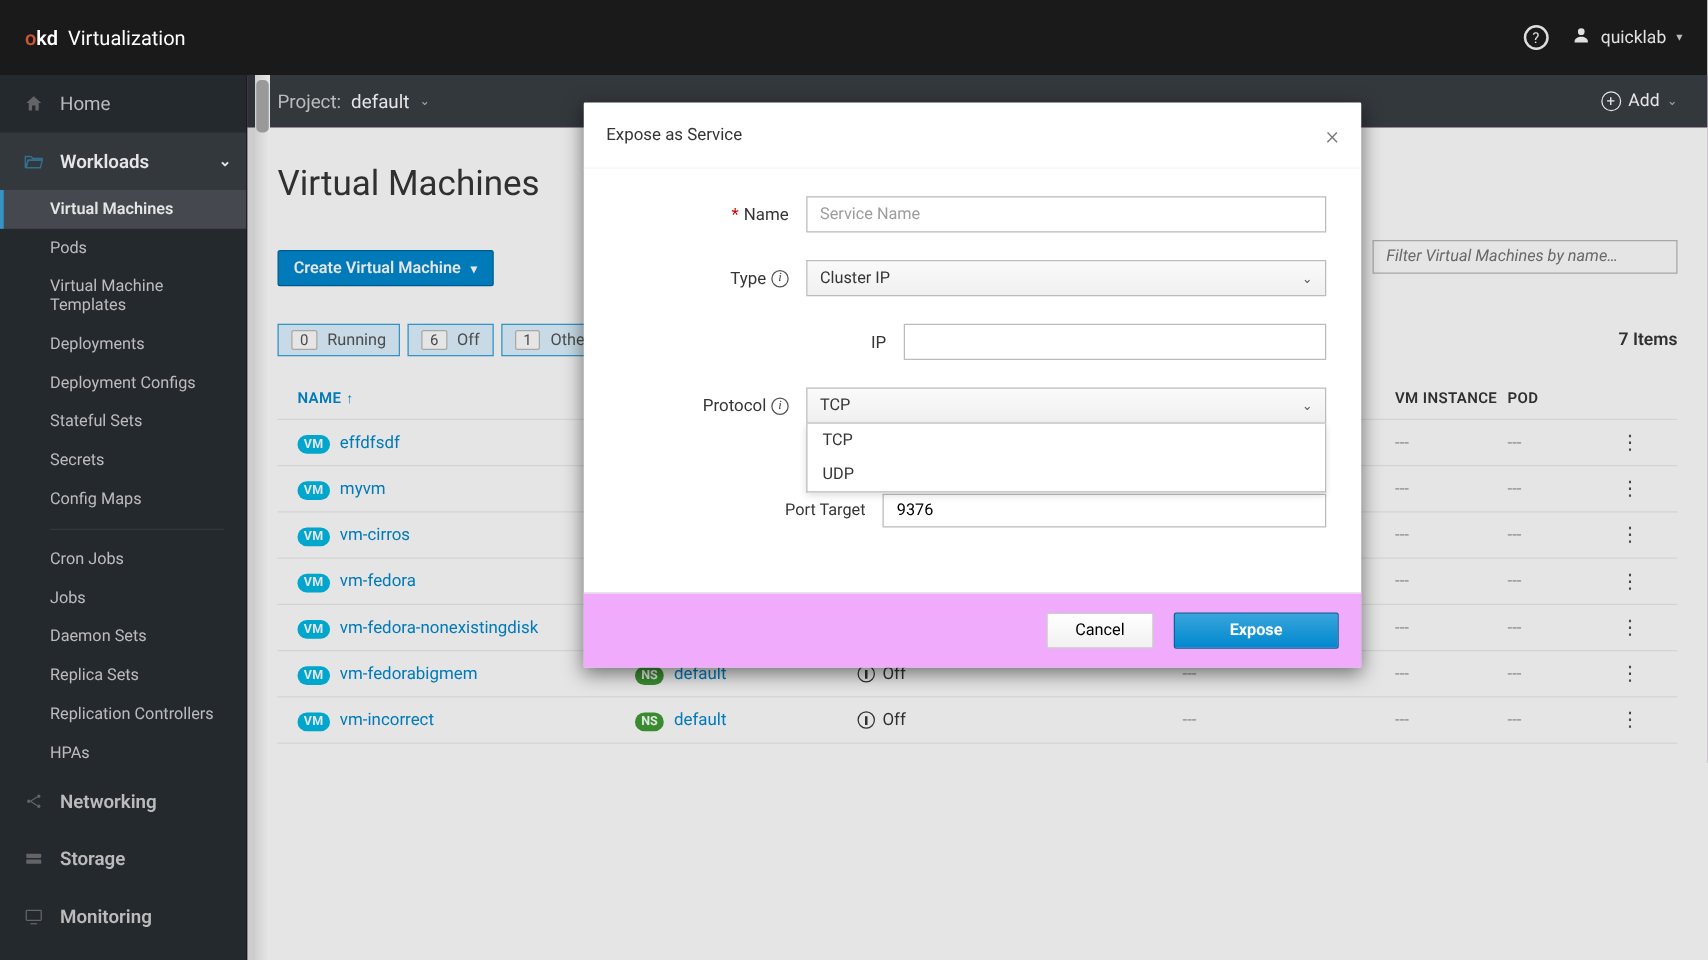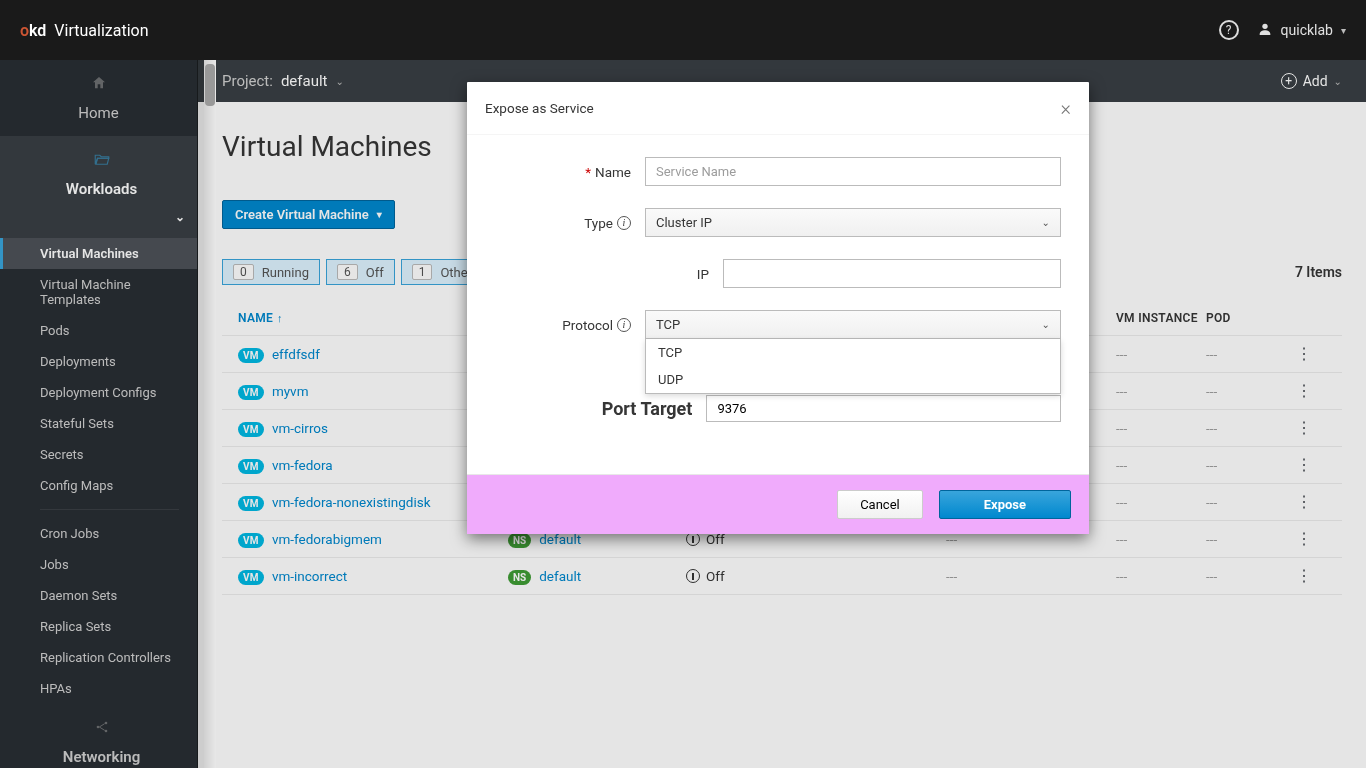--- a/index.html
+++ b/index.html
@@ -15,21 +15,21 @@
     .help-icon { width: 20px; height: 20px; border: 2px solid #ddd; border-radius: 50%; display: flex; align-items: center; justify-content: center; font-size: 12px; color: #ddd; cursor: pointer; }
     .user-menu { display: flex; align-items: center; gap: 8px; cursor: pointer; }
     .user-icon { font-size: 18px; color: #e0e0e0; }
     .caret { font-size: 10px; color: #bbb; }
 
     
     .app { display: flex; height: calc(768px - 60px); }
 
     
     .sidebar { width: 204px; background: #292e34; color: #d1d1d1; overflow-y: auto; border-right: 1px solid #1a1d20; }
-    .nav-item { display: flex; align-items: center; gap: 12px; padding: 14px 18px; cursor: pointer; color: #d1d1d1; font-size: 15px; flex-direction: column; }
+    .nav-item { display: flex; align-items: center; gap: 12px; padding: 14px 18px; cursor: pointer; color: #d1d1d1; font-size: 15px; }
     .nav-item .nav-icon { width: 18px; height: 18px; opacity: 0.6; display: flex; align-items: center; justify-content: center; }
     .nav-item.expandable { font-weight: 600; padding-right: 12px;}
     .nav-item.active-section { background: #393f44; color: #fff; }
     .nav-chevron { margin-left: auto; font-size: 12px; color: #fff; }
     .sub-item { padding: 8px 18px 8px 40px; font-size: 13px; color: #d1d1d1; cursor: pointer; }
     .sub-item.active { background: #4d5258; color: #fff; font-weight: 600; border-left: 3px solid #39a5dc; padding-left: 37px;}
     .sub-divider { height: 1px; background: #3a3f44; margin: 8px 18px 8px 40px; }
 
     
     .main { flex: 1; display: flex; flex-direction: column; background: #701a75; position: relative; }
@@ -87,21 +87,21 @@
     .form-row { display: flex; align-items: center; margin-bottom: 22px; }
     .form-label { width: 150px; text-align: right; padding-right: 14px; font-size: 13.5px; color: #363636; display:flex; align-items:center; justify-content:flex-end; gap:4px;}
     .form-label .req { color: #c00; }
     .form-label .info { width:14px; height:14px; border:1px solid #555; border-radius:50%; display:flex; align-items:center; justify-content:center; font-size:10px; font-style: italic; font-family: serif;}
     .form-control { flex: 1; position: relative; }
     .text-input, .select-input { width: 100%; padding: 6px 10px; border: 1px solid #bbb; font-size: 13px; color: #363636; background:#fff;}
     .text-input::placeholder { color:#9c9c9c; }
     .select-input { display: flex; align-items: center; justify-content: space-between; cursor: pointer; background: linear-gradient(#fafafa,#f0f0f0);}
     .select-caret { font-size:10px; color:#555;}
     .port-row { display:flex; align-items:center; margin-bottom:12px;}
-    .port-row .plabel{ width:236px; text-align:right; padding-right:14px; font-size:18px;font-weight:bold;}
+    .port-row .plabel{ width:236px; text-align:right; padding-right:14px; font-size:13px;}
     .port-row input { width: 396px; padding:5px 10px; border:1px solid #bbb; font-size:13px;}
 
     
     .dropdown-options { position: absolute; left:0; right:0; top: 100%; background:#fff; border:1px solid #bbb; border-top:none; box-shadow: 0 2px 6px rgba(0,0,0,0.15); z-index:5;}
     .dropdown-options .opt { padding: 6px 12px; font-size:13px; cursor:pointer;}
 
     .modal-footer { height: 60px; background:#f0abfc; display:flex; align-items:center; justify-content:flex-end; gap:16px; padding: 0 18px; border-top:1px solid #e8e8e8;}
     .btn-default { background: linear-gradient(#fff,#f1f1f1); border:1px solid #ccc; padding: 6px 22px; font-size:13px; cursor:pointer; border-radius:2px;}
     .btn-expose { background: linear-gradient(#39a5dc,#0088ce); border:1px solid #00659c; color:#fff; padding: 6px 44px; font-size:13px; cursor:pointer; border-radius:2px; font-weight:700;}
 
@@ -147,22 +147,22 @@
       <span class="nav-icon">
           <svg width="18" height="18" viewBox="0 0 24 24" fill="none" stroke="#39a5dc" stroke-width="1.5">
             <path d="M3 7h6l2 2h10v2H6l-3 8V7z"></path>
             <path d="M6 11h15l-2 8H4z"></path>
           </svg>
         </span>
       <span>Workloads</span>
       <span class="nav-chevron">⌄</span>
     </div>
     <div class="sub-item active">Virtual Machines</div>
+    <div class="sub-item">Pods</div>
     <div class="sub-item">Virtual Machine Templates</div>
-    <div class="sub-item">Pods</div>
     <div class="sub-item">Deployments</div>
     <div class="sub-item">Deployment Configs</div>
     <div class="sub-item">Stateful Sets</div>
     <div class="sub-item">Secrets</div>
     <div class="sub-item">Config Maps</div>
     <div class="sub-divider"></div>
     <div class="sub-item">Cron Jobs</div>
     <div class="sub-item">Jobs</div>
     <div class="sub-item">Daemon Sets</div>
     <div class="sub-item">Replica Sets</div>
@@ -214,20 +214,21 @@
       </div>
     </div>
 
     <div class="content">
       <h1>Virtual Machines</h1>
       <div class="toolbar-row">
         <button class="btn-primary">
           <span>Create Virtual Machine</span>
           <span class="caret">▾</span>
         </button>
+        <input class="filter-input" placeholder="Filter Virtual Machines by name…" style="">
       </div>
 
       <div class="status-filters">
         <div class="chip selected">
           <span class="count">0</span>
           <span>Running</span>
         </div>
         <div class="chip selected">
           <span class="count">6</span>
           <span>Off</span>

